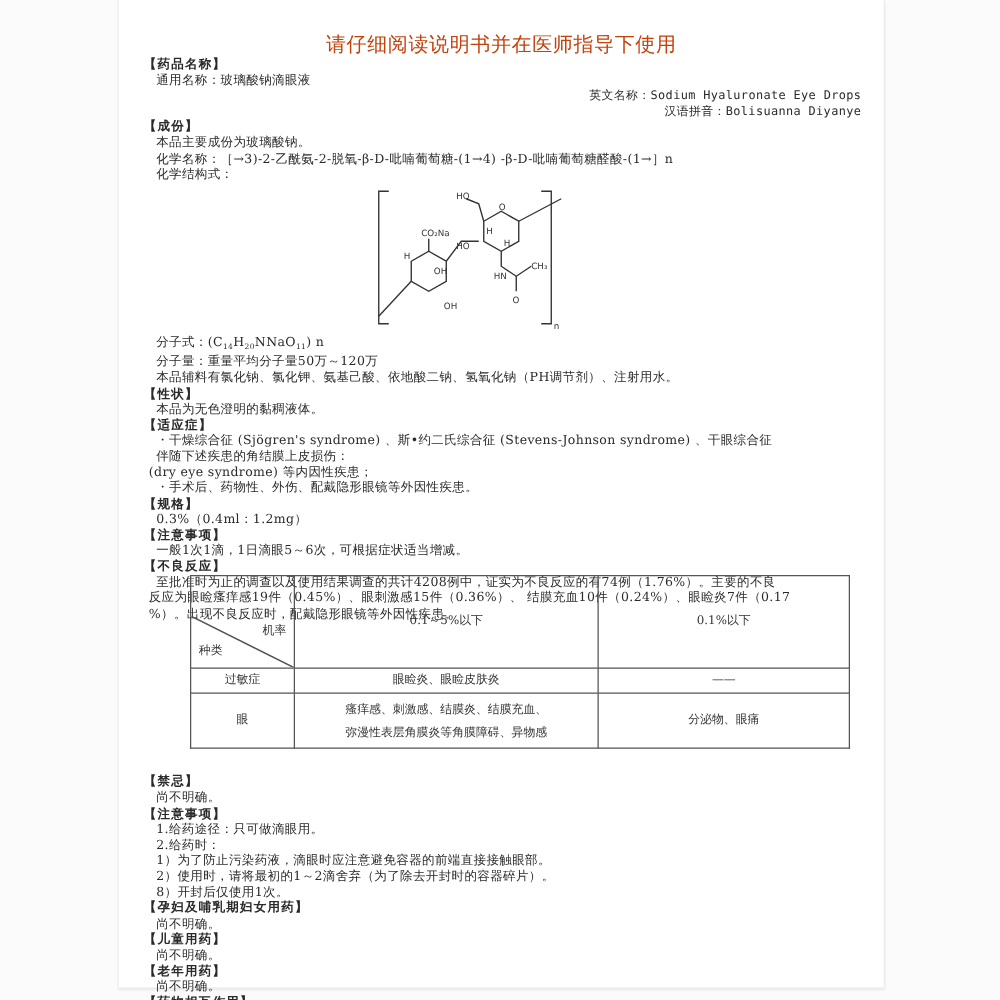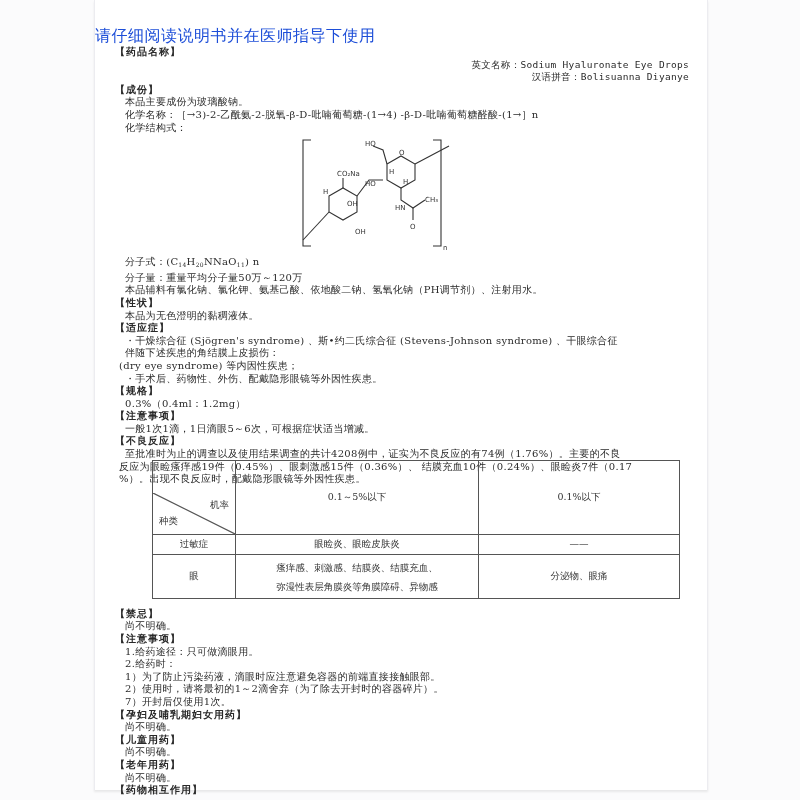--- a/index.html
+++ b/index.html
@@ -12,21 +12,21 @@
   }
   .page {
     position: absolute; left: 94px; top: 0; width: 612px; height: 790px;
     background: #ffffff;
     border-left: 1px solid #ececf0;
     border-right: 1px solid #ececf0;
     box-shadow: 0 2px 2px rgba(0,0,0,0.08);
   }
   .title {
     position: absolute; left: 0; width: 612px; top: 26px;
-    text-align: left; font-size: 16px; letter-spacing: 0.5px; color: #1d4ed8;
+    text-align: center; font-size: 16px; letter-spacing: 0.5px; color: #c2410c;
   }
   .content {
     position: absolute; left: 24px; top: 46px; width: 570px;
     font-size: 10px; line-height: 12.6px;
   }
   .hdr { margin-left: -4px; font-weight: bold; letter-spacing: 1px; }
   .ln { padding-left: 6px; white-space: nowrap; letter-spacing: 0.3px; }
   .mono { font-family: "DejaVu Sans Mono", "Liberation Mono", monospace; font-size: 9.5px; text-align: right; }
   sub { font-size: 6px; vertical-align: -2px; }
 
@@ -44,20 +44,21 @@
   .diag .kind { position: absolute; left: 6px; bottom: 6px; }
 </style>
 </head>
 <body>
 
 <div class="page">
   <div class="title">请仔细阅读说明书并在医师指导下使用</div>
 
   <div class="content">
     <div class="hdr">【药品名称】</div>
+    <div class="ln">通用名称：玻璃酸钠滴眼液</div>
     <div class="ln mono">英文名称：Sodium Hyaluronate Eye Drops</div>
     <div class="ln mono">汉语拼音：Bolisuanna Diyanye</div>
 
     <div class="hdr">【成份】</div>
     <div class="ln">本品主要成份为玻璃酸钠。</div>
     <div class="ln">化学名称：［→3)-2-乙酰氨-2-脱氧-β-D-吡喃葡萄糖-(1→4) -β-D-吡喃葡萄糖醛酸-(1→］n</div>
     <div class="ln">化学结构式：</div>
 
     <div class="structure">
       <svg width="160" height="115" viewBox="0 0 160 115">
@@ -121,21 +122,21 @@
     <div style="height:122px"></div>
 
     <div class="hdr">【禁忌】</div>
     <div class="ln">尚不明确。</div>
 
     <div class="hdr">【注意事项】</div>
     <div class="ln">1.给药途径：只可做滴眼用。</div>
     <div class="ln">2.给药时：</div>
     <div class="ln">1）为了防止污染药液，滴眼时应注意避免容器的前端直接接触眼部。</div>
     <div class="ln">2）使用时，请将最初的1～2滴舍弃（为了除去开封时的容器碎片）。</div>
-    <div class="ln">7）开封后仅使用1次。</div>
+    <div class="ln">8）开封后仅使用1次。</div>
 
     <div class="hdr">【孕妇及哺乳期妇女用药】</div>
     <div class="ln">尚不明确。</div>
     <div class="hdr">【儿童用药】</div>
     <div class="ln">尚不明确。</div>
     <div class="hdr">【老年用药】</div>
     <div class="ln">尚不明确。</div>
     <div class="hdr">【药物相互作用】</div>
 
     <table class="adv">

